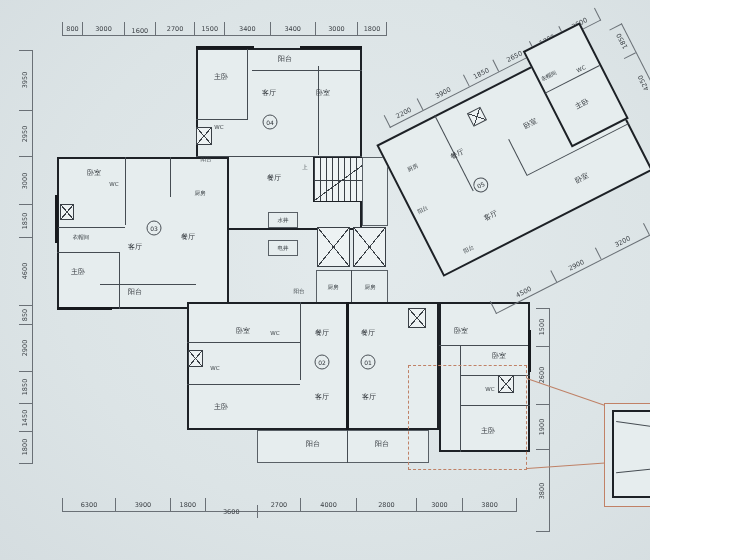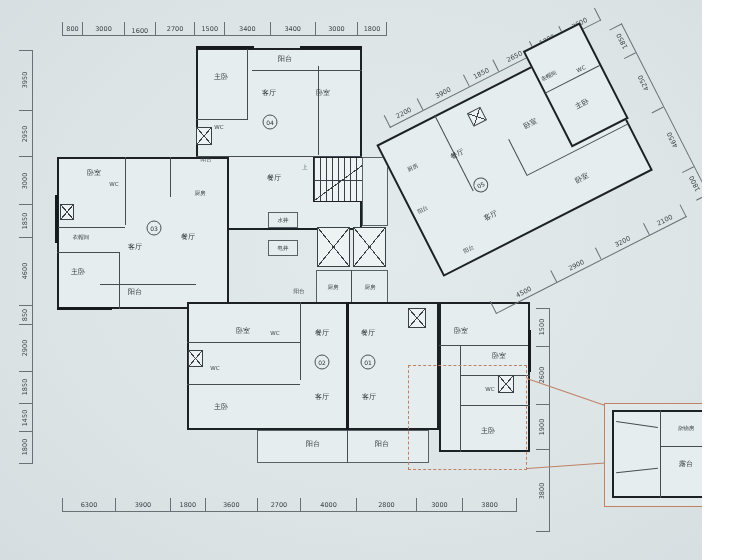--- a/index.html
+++ b/index.html
@@ -1,17 +1,17 @@
 <!DOCTYPE html>
 <html><head>
 <meta charset="utf-8">
 <style>
   html,body{margin:0;padding:0;}
   body{font-family:"DejaVu Sans",sans-serif;}
-  #canvas{position:relative;width:702px;height:560px;background:#dce4e6;overflow:hidden;
+  #canvas{position:relative;width:650px;height:560px;background:#dce4e6;overflow:hidden;
           background:radial-gradient(ellipse at 55% 45%, #e3eaec 0%, #dce4e6 60%, #d5dde0 100%);}
   
   .chain{position:absolute;display:flex;color:#3c4146;}
   .chain.h{flex-direction:row;height:13px;border-bottom:1px solid #6a7076;border-left:1px solid #6a7076;border-right:1px solid #6a7076;}
   .chain.v{flex-direction:column;width:13px;border-right:1px solid #6a7076;border-top:1px solid #6a7076;border-bottom:1px solid #6a7076;}
   .chain .seg{position:relative;display:flex;align-items:center;justify-content:center;}
   .chain.h .seg{border-right:1px solid #6a7076;height:100%;}
   .chain.h .seg:last-child{border-right:none;}
   .chain.v .seg{border-bottom:1px solid #6a7076;width:100%;}
   .chain.v .seg:last-child{border-bottom:none;}
@@ -112,21 +112,21 @@
   <div class="chain h" style="left:62px;top:498px;width:453px;">
       <div class="seg" style="flex-grow: 3700;">
         <span>6300</span>
       </div>
       <div class="seg" style="flex-grow: 3900;">
         <span>3900</span>
       </div>
       <div class="seg" style="flex-grow: 1800;">
         <span>1800</span>
       </div>
-      <div class="seg" style="flex-grow: 3600;">
+      <div class="seg" style="flex-grow: 3600; margin-top: 7px;">
         <span>3600</span>
       </div>
       <div class="seg" style="flex-grow: 2700;">
         <span>2700</span>
       </div>
       <div class="seg" style="flex-grow: 4000;">
         <span>4000</span>
       </div>
       <div class="seg" style="flex-grow: 4400;">
         <span>2800</span>

